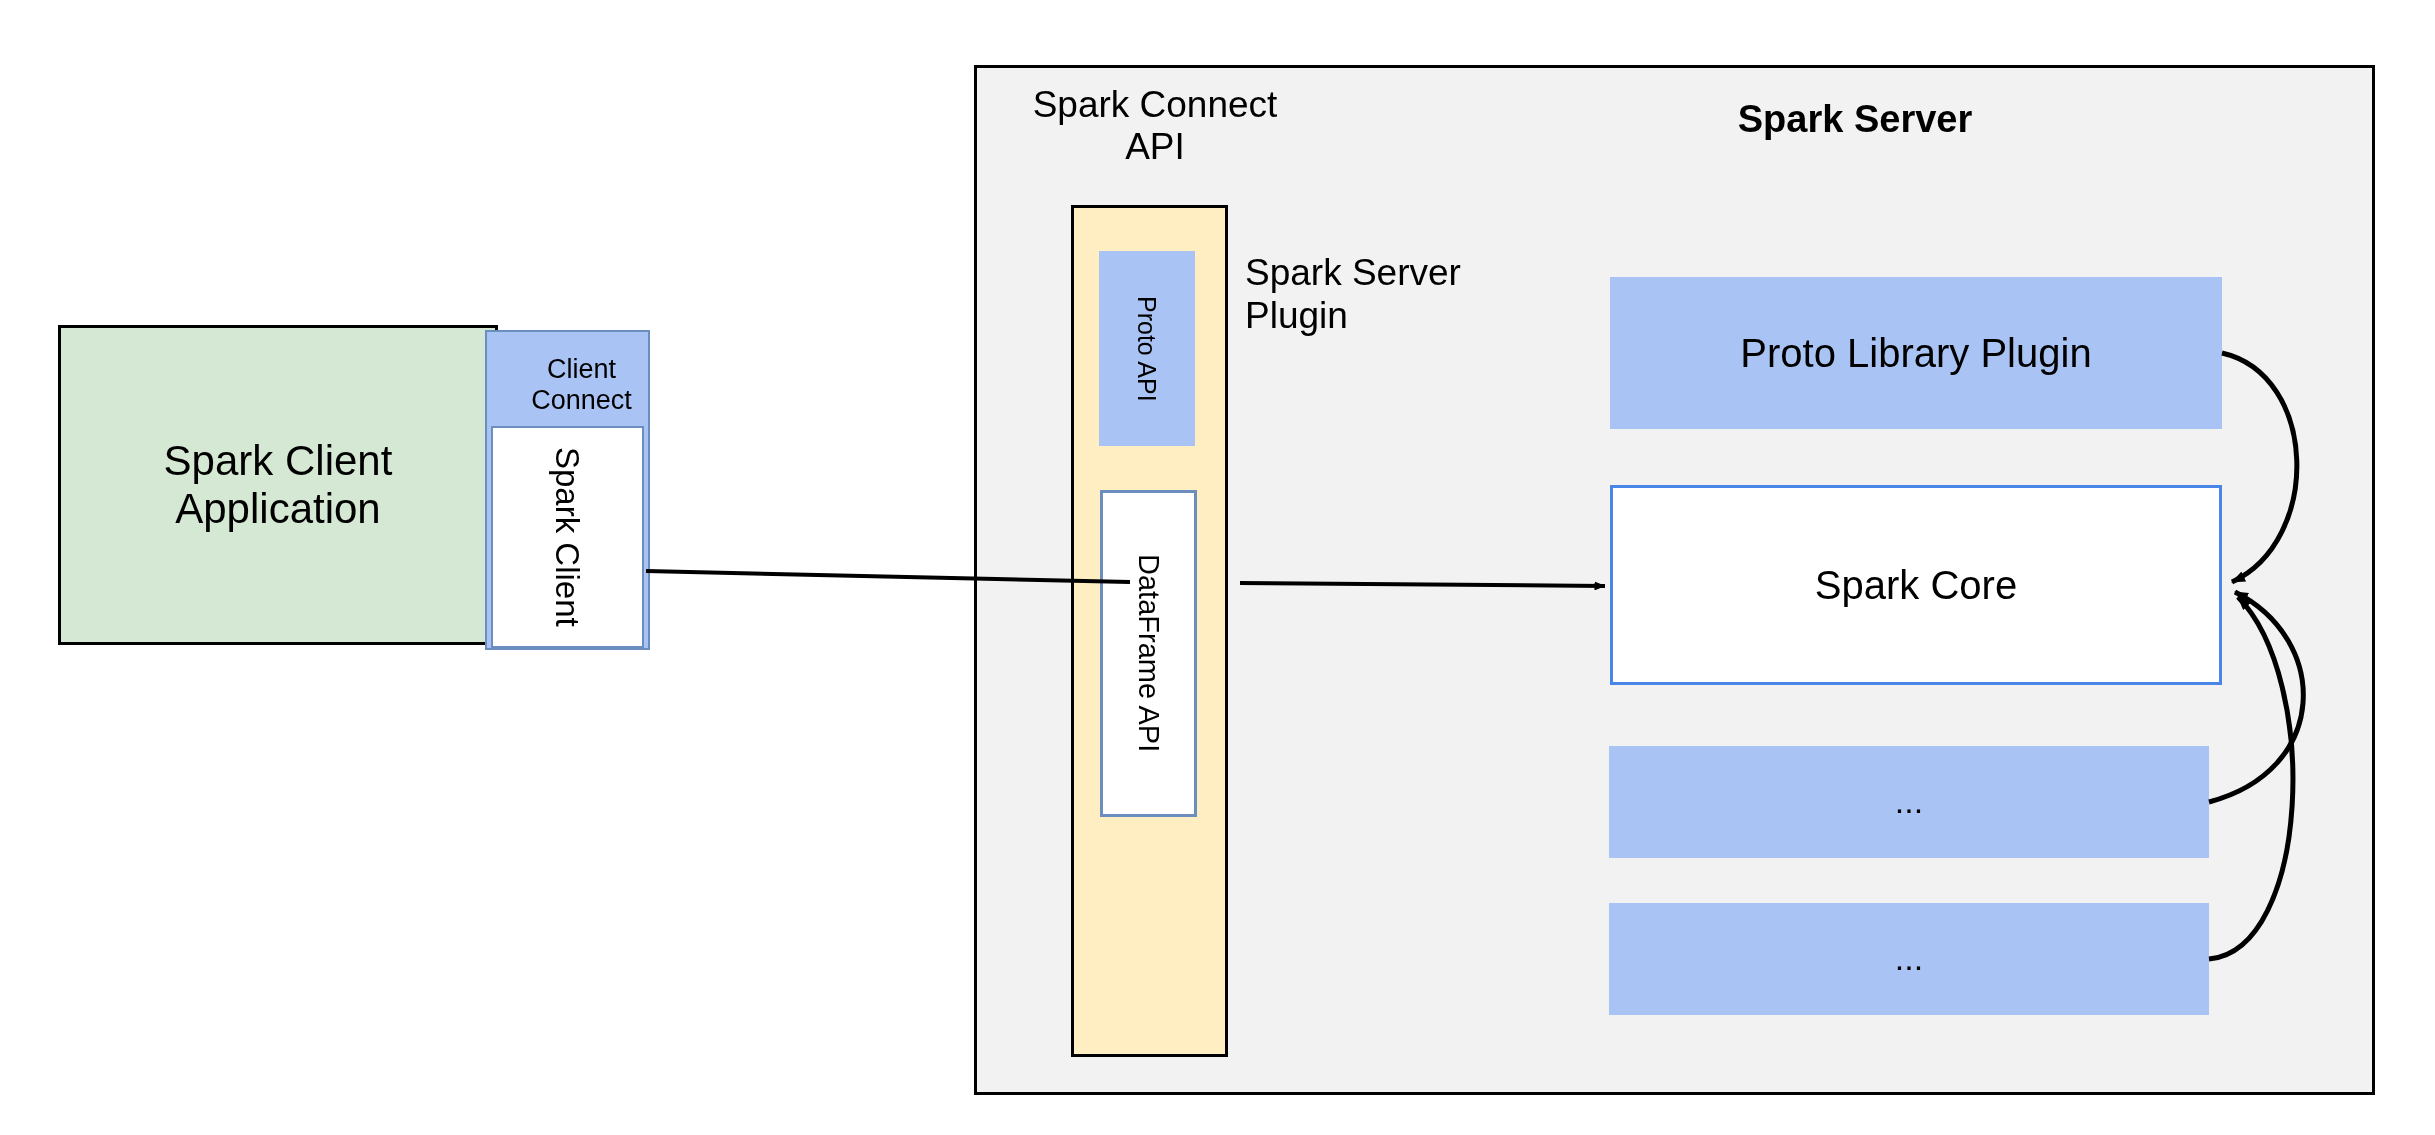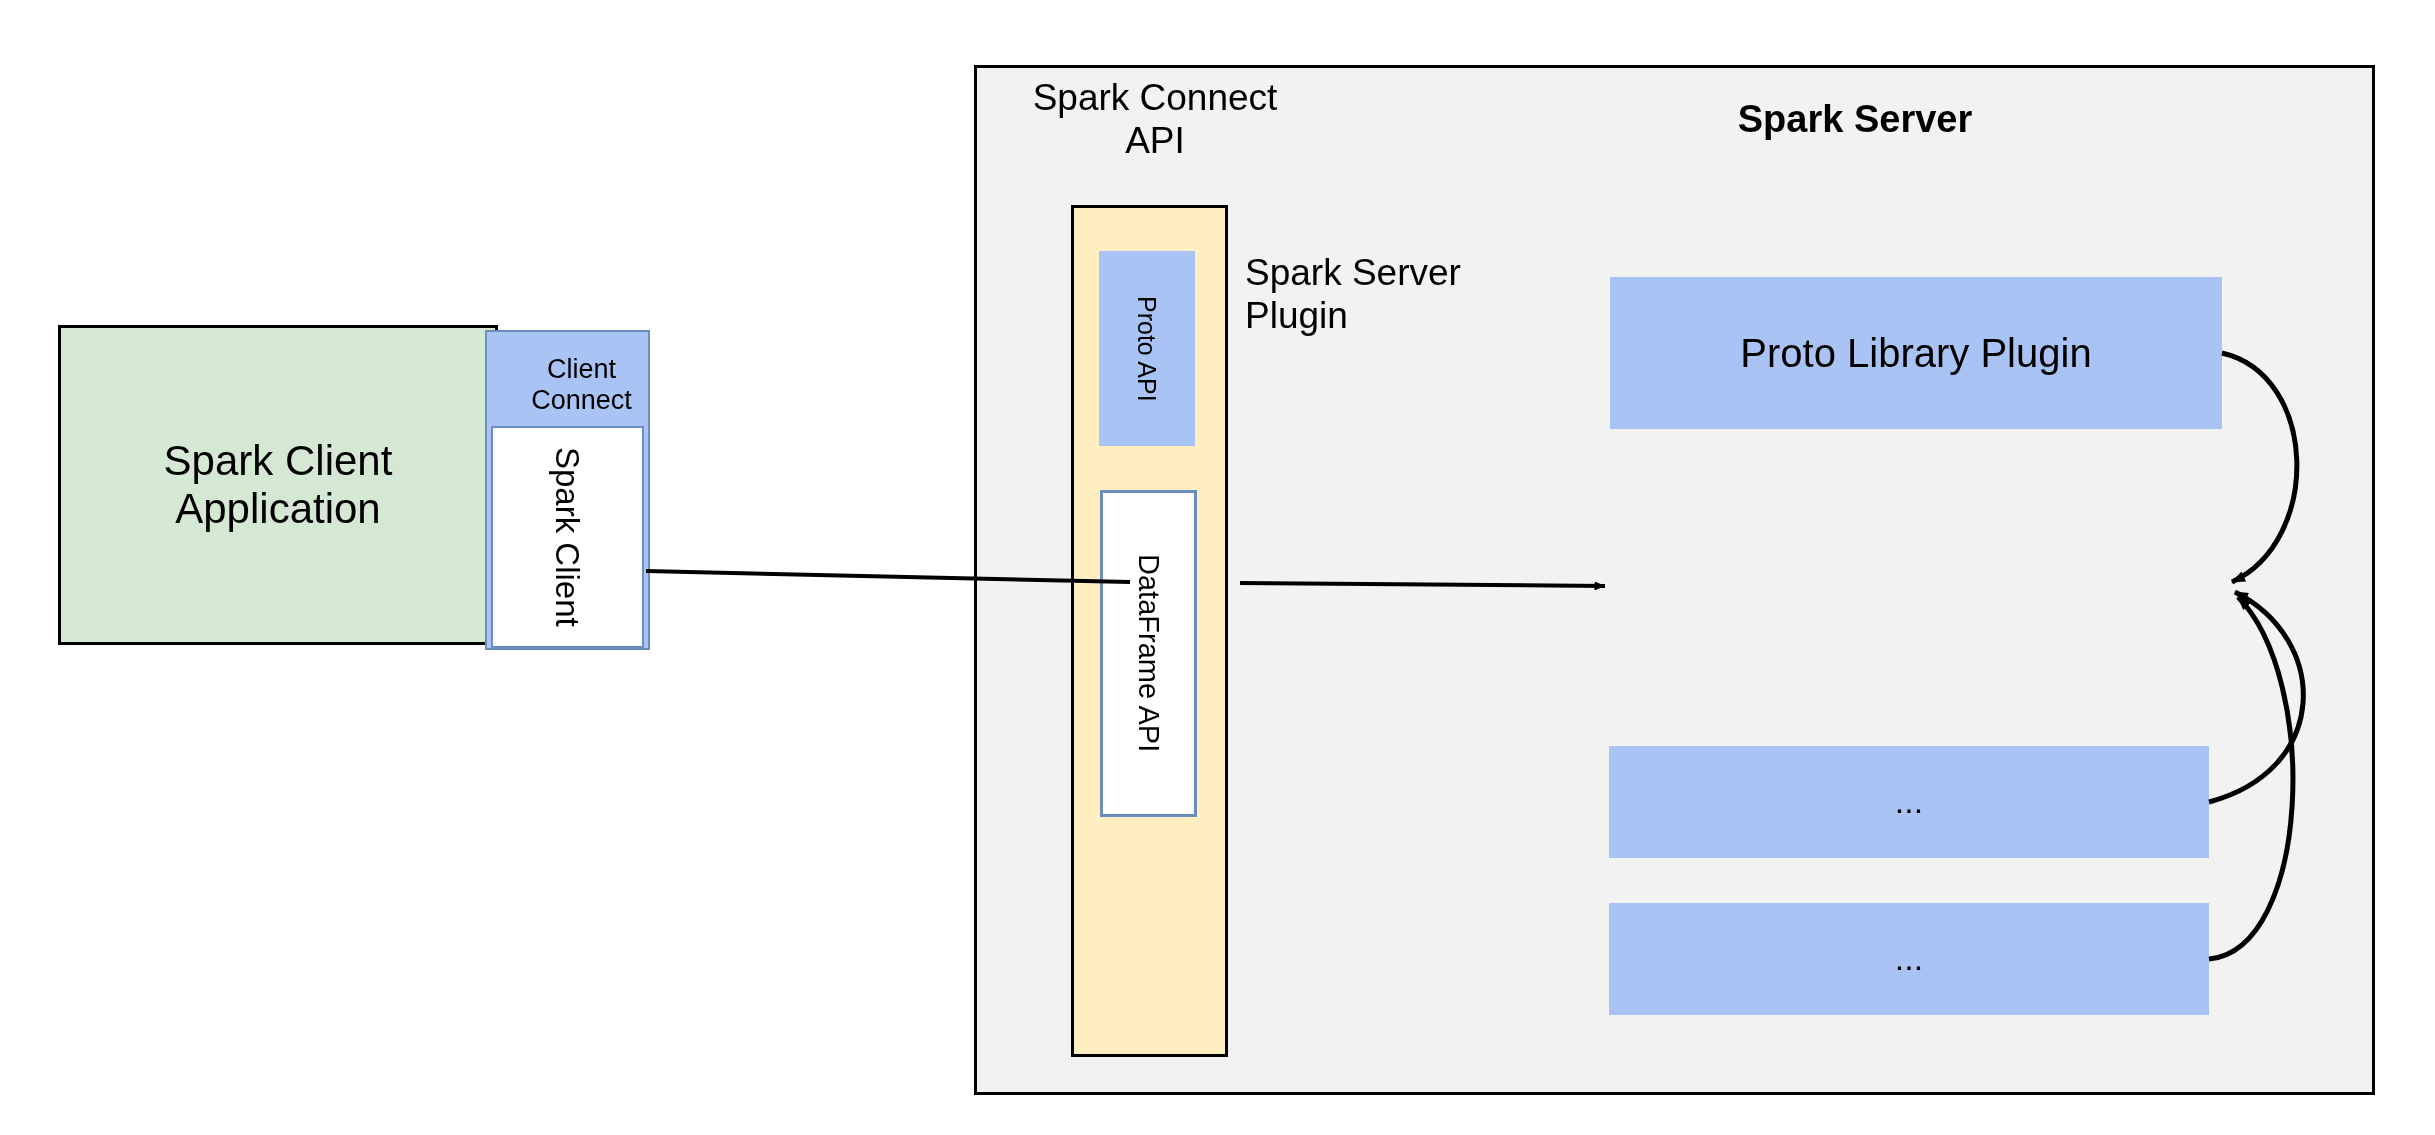--- a/index.html
+++ b/index.html
@@ -81,25 +81,25 @@
     width: 1401px;
     height: 1030px;
     background: #f2f2f2;
     border: 3px solid #000000;
     display: block;
   }
 
   
   #spark-connect-api-label {
     left: 1010px;
-    top: 77px;
+    top: 59px;
     width: 290px;
     height: 110px;
     font-size: 37px;
-    align-items: flex-start;
+    align-items: flex-end;
   }
   #spark-server-title {
     left: 1690px;
     top: 90px;
     width: 330px;
     height: 60px;
     font-size: 38px;
     font-weight: bold;
   }
   #spark-server-library-label {
@@ -245,20 +245,23 @@
   </div>
 
   <div class="box" id="dataframe-api">
     <span class="vtext">DataFrame API</span>
   </div>
 
   <div class="box" id="custom-library-plugin">
     <span>Proto Library Plugin</span>
   </div>
 
+  <div class="box" id="spark-core">
+    <span>Spark Core</span>
+  </div>
 
   <div class="box" id="ellipsis-box-1">
     <span>...</span>
   </div>
 
   <div class="box" id="ellipsis-box-2">
     <span>...</span>
   </div>
 
   <svg id="connectors-over" class="over" style="position:absolute;left:0;top:0;width:2435px;height:1135px;pointer-events:none;">

